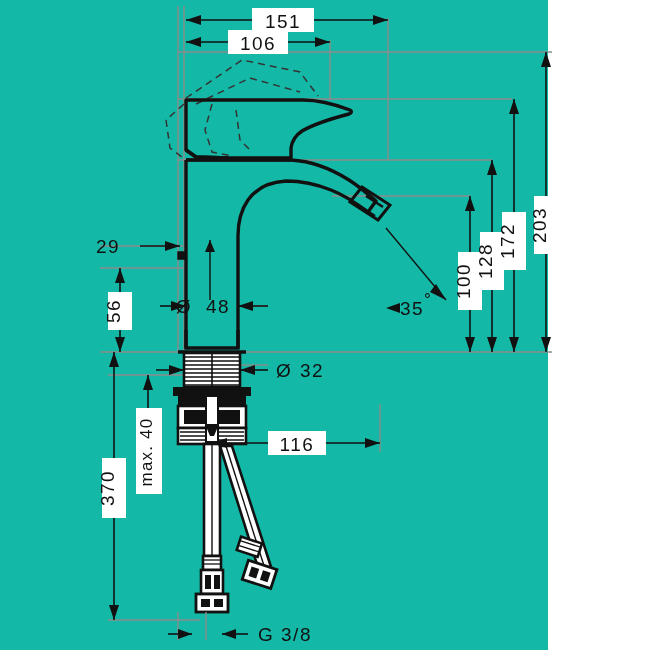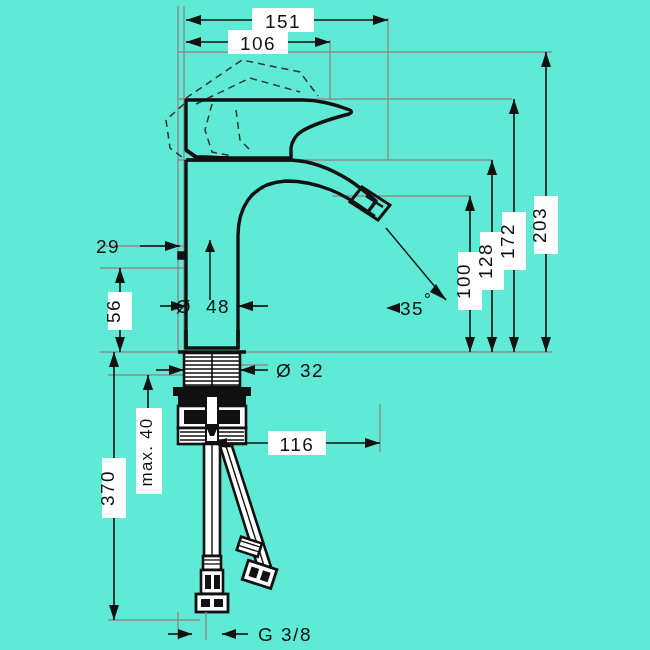--- a/index.html
+++ b/index.html
@@ -1,18 +1,18 @@
 <!DOCTYPE html>
 <html><head>
 <meta charset="utf-8">
 <style>
   html,body{margin:0;padding:0;background:#fff;}
   body{width:650px;height:650px;overflow:hidden;
        font-family:"Liberation Sans",sans-serif;}
-  #stage{position:relative;width:650px;height:650px;background:#5eead4;}
+  #stage{position:relative;width:548px;height:650px;background:#14b8a6;}
   svg{display:block;}
   .dimtext{font-family:"Liberation Sans",sans-serif;font-size:19px;fill:#111111;letter-spacing:1.5px;}
   .dimtext-sm{font-family:"Liberation Sans",sans-serif;font-size:17px;fill:#111111;letter-spacing:1.2px;}
 </style>
 </head>
 <body>
 
 <div id="stage">
 <svg width="650" height="650" viewBox="0 0 650 650">
 

